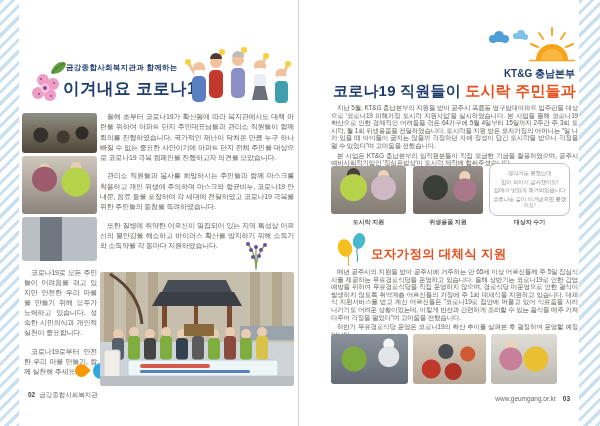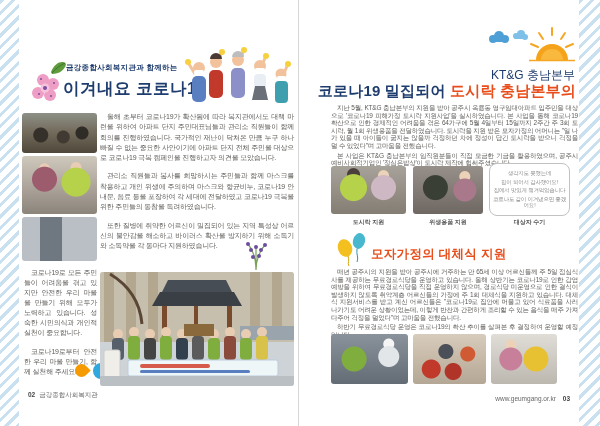--- a/index.html
+++ b/index.html
@@ -15,21 +15,21 @@
     top:0;height:426px;
     background:repeating-linear-gradient(135deg,#c9e0f1 0 3px,#ffffff 3px 8px);
   }
   .stripe.left{left:0;width:19px;}
   .stripe.right{left:579px;width:21px;}
   .center-line{left:298px;top:0;width:1px;height:426px;background:#d6d6d6;}
 
   
   .eyebrow{font-size:7.5px;font-weight:bold;color:#1e3c6e;letter-spacing:0.3px;}
   .big-title{font-size:16.5px;font-weight:bold;color:#1e3c6e;letter-spacing:0.5px;}
-  .org{font-size:12px;font-weight:normal;color:#1e3c6e;margin-left:25px;}
+  .org{font-size:10px;font-weight:bold;color:#1e3c6e;margin-left:25px;}
   .r-title{font-size:15px;font-weight:bold;letter-spacing:0.2px;white-space:nowrap;}
   .r-title .dark{color:#1e3c6e;}
   .r-title .accent{color:#e84e1b;}
   .sec2-title{font-size:12.5px;font-weight:bold;color:#e84e1b;letter-spacing:0.3px;}
   .para{font-size:7px;line-height:10.3px;color:#5e5b57;text-align:justify;text-indent:7px;letter-spacing:-0.2px;margin:0 0 8px 0;}
   .para-sm{font-size:6.5px;line-height:7.6px;color:#5e5b57;text-align:justify;text-indent:6px;letter-spacing:-0.2px;margin:0 0 2px 0;}
   .side-para{font-size:7px;line-height:10px;color:#5e5b57;text-align:justify;text-indent:7px;letter-spacing:-0.2px;margin:0 0 9px 0;}
   .caption{font-size:6px;font-weight:bold;color:#555;text-align:center;}
   .footer-txt{font-size:6.5px;color:#666;}
   .footer-num{font-weight:bold;color:#444;margin-right:4px;}
@@ -268,21 +268,21 @@
           <line x1="46" y1="18" x2="39" y2="21"></line>
       </g>
       <path d="M9 34 A16 16 0 0 1 41 34 Z" fill="#f6a31c"></path>
       <path d="M14 34 A11 11 0 0 1 36 34 Z" fill="#f8b93e"></path>
       <line x1="2" y1="34.5" x2="48" y2="34.5" stroke="#f5a623" stroke-width="1.5"></line>
     </svg>
   </div>
 
   <div class="abs org" style="right:4px;top:67px;">KT&amp;G 충남본부</div>
   <div class="abs r-title" style="right:3px;top:82px;">
-    <span class="dark">코로나19 밀집되어 </span><span class="accent">도시락 충남본부의</span>
+    <span class="dark">코로나19 직원들이 </span><span class="accent">도시락 주민들과</span>
   </div>
 
   <div class="abs" style="left:32px;top:104px;width:247px;">
     <p class="para-sm">지난 5월, KT&amp;G 충남본부의 지원을 받아 공주시 옥룡동 영구임대아파트 입주민을 대상으로 '코로나19 피해가정 도시락 지원사업'을 실시하였습니다. 본 사업을 통해 코로나19 확산으로 인한 경제적인 어려움을 겪은 64가구에 5월 4일부터 15일까지 2주간 주 3회 도시락, 월 1회 위생용품을 전달하였습니다. 도시락을 지원 받은 모자가정의 어머니는 "일 나가 있을 때 아이들이 굶지는 않을까 걱정하던 차에 정성이 담긴 도시락을 받으니 걱정을 덜 수 있었다"며 고마움을 전했습니다.</p>
     <p class="para-sm">본 사업은 KT&amp;G 충남본부의 임직원분들이 직접 모금한 기금을 활용하였으며, 공주시 예비사회적기업인 '정심은밥상'이 도시락 제작에 힘써주셨습니다.</p>
   </div>
 
   <div class="abs photo ph-dosirak" style="left:32px;top:166px;width:75px;height:48px;"></div>
   <div class="abs photo ph-hygiene" style="left:114px;top:166px;width:70px;height:48px;"></div>
   <div class="abs note-card" style="left:190px;top:163px;width:81px;height:53px;">

